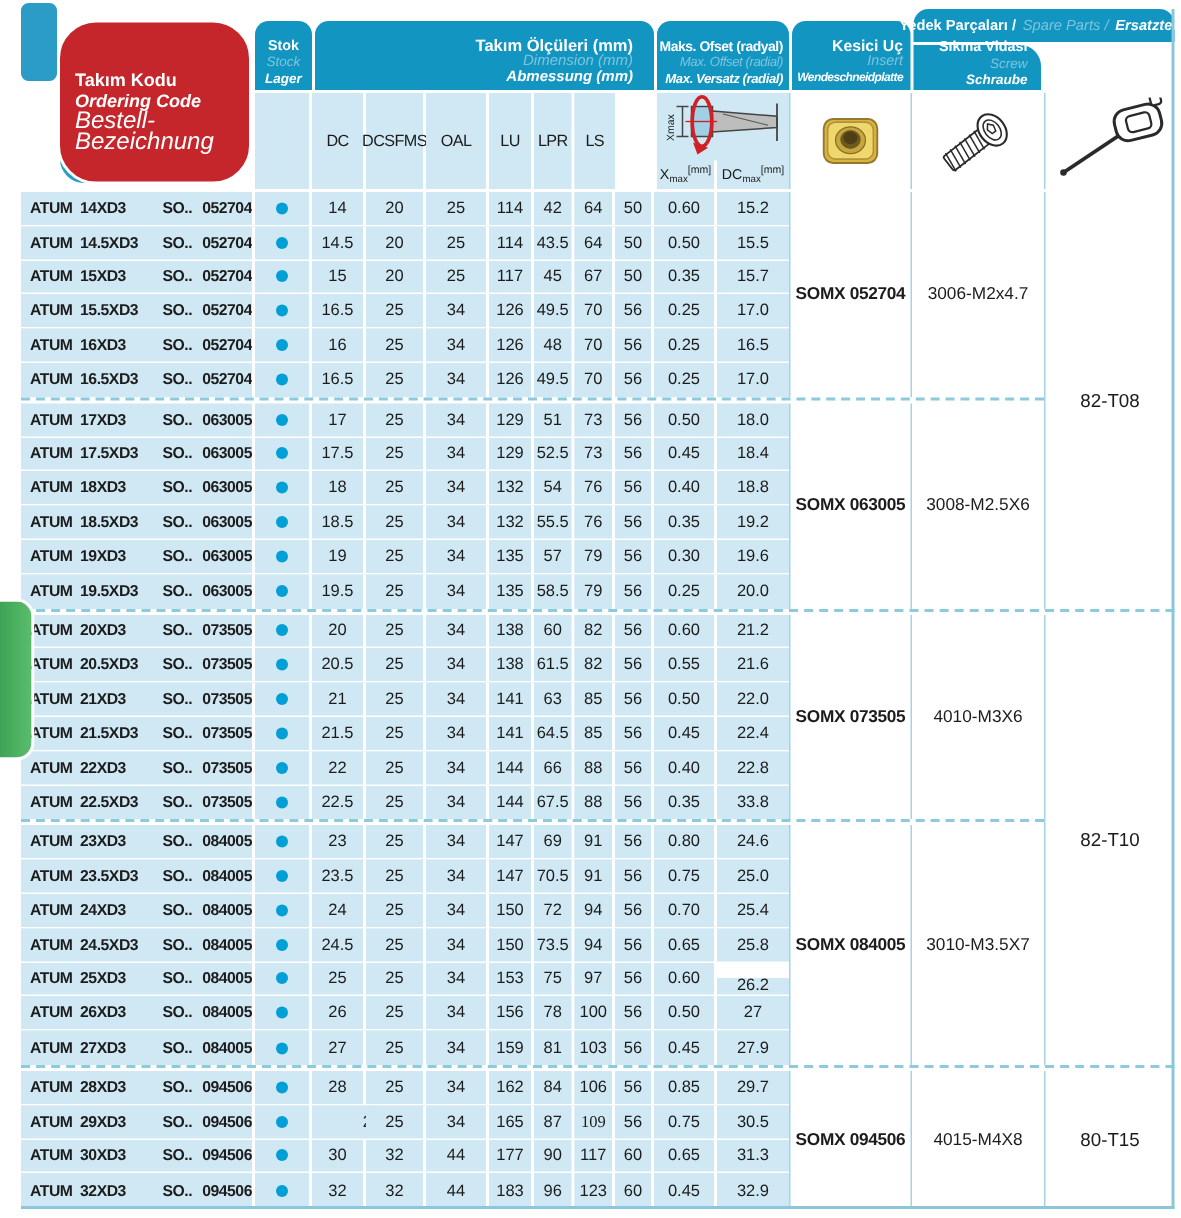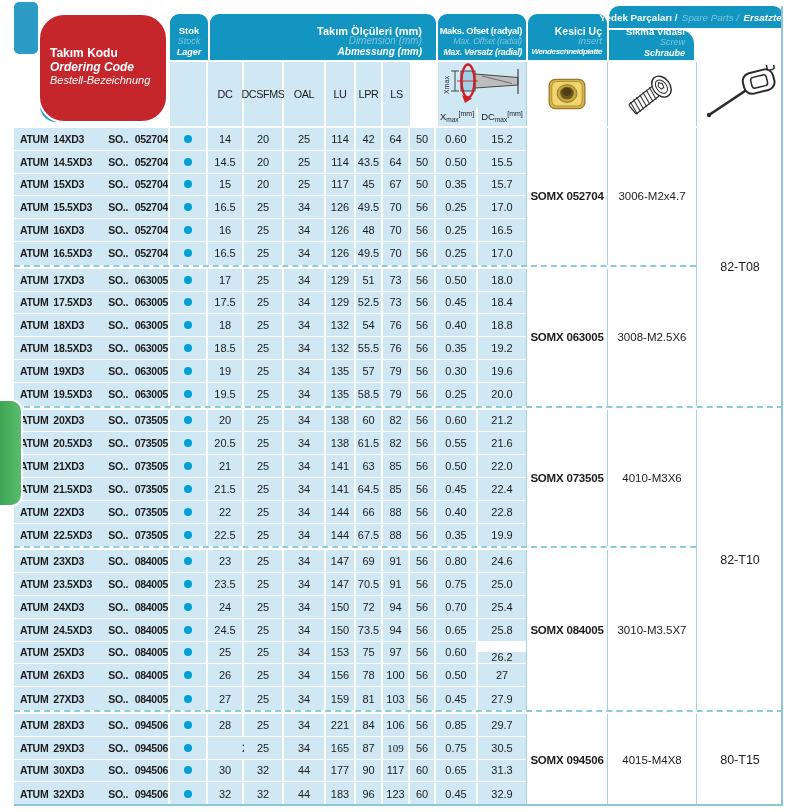--- a/index.html
+++ b/index.html
@@ -9,21 +9,21 @@
   
   #blue-tab{left:12px;top:0;width:24px;height:52px;background:#2a9cc6;border-radius:7px;border:2px solid #fff;}
   #blue-wedge{left:40px;top:98px;width:34px;height:24px;background:#2a9cc6;border-radius:0 0 10px 16px;}
   #green-tab{left:0;top:399px;width:21px;height:104px;background:linear-gradient(90deg,#3ea355,#5abd6d);
              border:2px solid #fff;border-left:none;border-radius:0 12px 12px 0;z-index:3;}
   
   #red-box{left:38px;top:13px;width:130px;height:110px;background:#c4262c;border:2px solid #fff;
            border-radius:26px;z-index:2;padding:32px 0 0 10px;box-sizing:border-box;color:#fff;line-height:13.5px;}
   #red-box .l1{font-weight:bold;font-size:12px;}
   #red-box .l2{font-weight:bold;font-style:italic;font-size:12px;}
-  #red-box .l3{font-style:italic;font-size:11px;}
+  #red-box .l3{font-style:italic;font-size:16px;}
   
   .panel{background:#1295c1;box-sizing:border-box;color:#fff;}
   .p-top{border-radius:9px 9px 0 0;}
   .lbl{line-height:10.5px;white-space:nowrap;}
   .tr{font-weight:bold;color:#fff;}
   .en{font-style:italic;color:#7cc5de;}
   .de{font-weight:bold;font-style:italic;color:#fff;}
   .stack{position:absolute;left:0;right:8px;bottom:3px;text-align:right;}
   .stack.center{left:0;right:0;text-align:center;}
   #dim-cols{left:170px;top:62px;width:266px;height:64px;display:grid;grid-template-rows:1fr;}
@@ -513,21 +513,21 @@
         <span class="dot"></span>
       </div>
       <div class="dcell nobb" style="grid-area: 20 / 3;">22.5</div>
       <div class="dcell nobb" style="grid-area: 20 / 4;">25</div>
       <div class="dcell nobb" style="grid-area: 20 / 5;">34</div>
       <div class="dcell nobb" style="grid-area: 20 / 6;">144</div>
       <div class="dcell nobb" style="grid-area: 20 / 7;">67.5</div>
       <div class="dcell nobb" style="grid-area: 20 / 8;">88</div>
       <div class="dcell nobb" style="grid-area: 20 / 9;">56</div>
       <div class="dcell nobb" style="grid-area: 20 / 10;">0.35</div>
-      <div class="dcell nobr nobb" style="grid-area: 20 / 11;">19.9</div>
+      <div class="dcell nobr nobb" style="grid-area: 20 / 11;">33.8</div>
       <div class="rcell ins" style="grid-area: 15 / 12 / span 6;">SOMX 073505</div>
       <div class="rcell scr" style="grid-area: 15 / 13 / span 6;">4010-M3X6</div>
       <div class="sep" style="grid-area: 21 / 1 / auto / 14;"></div>
       <div class="dcell codecell" style="grid-area: 22 / 1;">
         <span class="c1">ATUM</span>
         <span class="c2">23XD3</span>
         <span class="c3">SO..</span>
         <span class="c4">084005</span>
       </div>
       <div class="dcell" style="grid-area: 22 / 2;">
@@ -658,21 +658,21 @@
         <span class="c2">28XD3</span>
         <span class="c3">SO..</span>
         <span class="c4">094506</span>
       </div>
       <div class="dcell" style="grid-area: 30 / 2;">
         <span class="dot"></span>
       </div>
       <div class="dcell" style="grid-area: 30 / 3;">28</div>
       <div class="dcell" style="grid-area: 30 / 4;">25</div>
       <div class="dcell" style="grid-area: 30 / 5;">34</div>
-      <div class="dcell" style="grid-area: 30 / 6;">221</div>
+      <div class="dcell" style="grid-area: 30 / 6;">162</div>
       <div class="dcell" style="grid-area: 30 / 7;">84</div>
       <div class="dcell" style="grid-area: 30 / 8;">106</div>
       <div class="dcell" style="grid-area: 30 / 9;">56</div>
       <div class="dcell" style="grid-area: 30 / 10;">0.85</div>
       <div class="dcell nobr" style="grid-area: 30 / 11;">29.7</div>
       <div class="dcell codecell" style="grid-area: 31 / 1;">
         <span class="c1">ATUM</span>
         <span class="c2">29XD3</span>
         <span class="c3">SO..</span>
         <span class="c4">094506</span>

